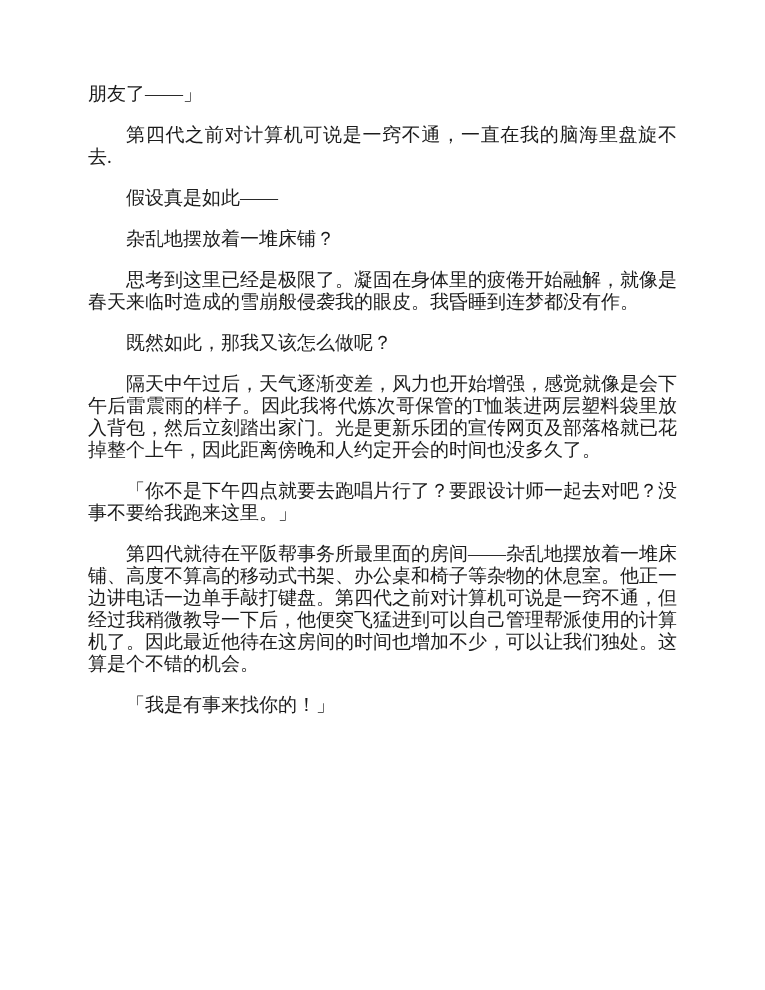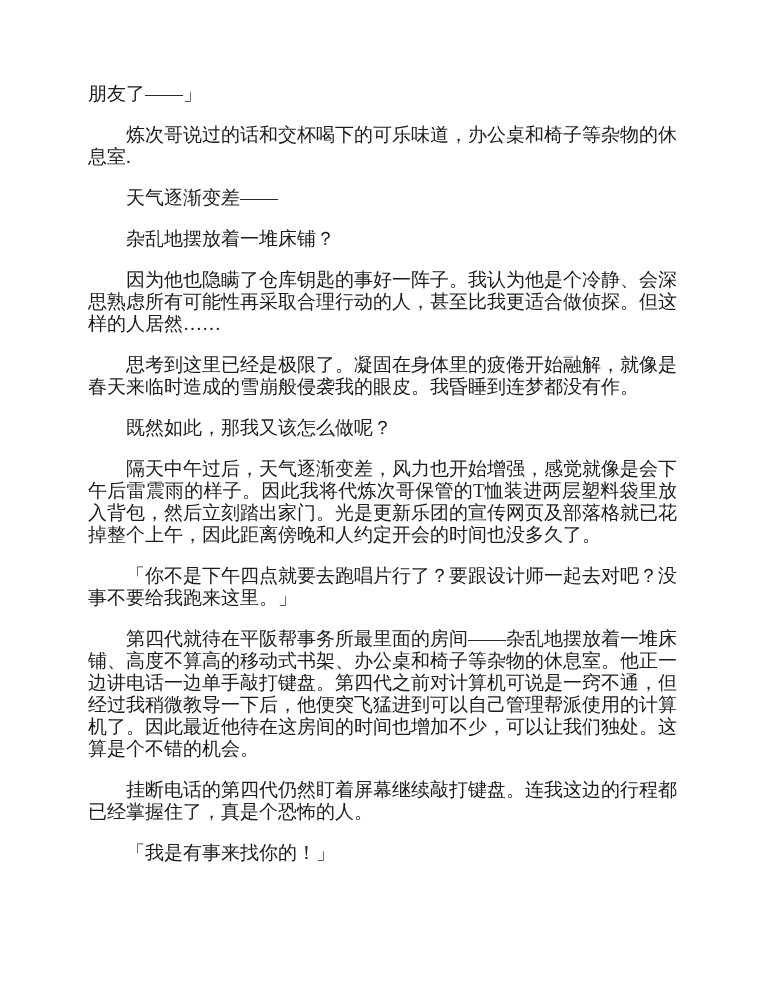--- a/index.html
+++ b/index.html
@@ -33,25 +33,23 @@
   .para.no-indent {
     text-indent: 0;
   }
 </style>
 </head>
 <body>
 
 <div class="page">
   <div class="text-block" id="text-block">
       <p class="para no-indent">朋友了——」</p>
-      <p class="para">炼次哥说过的话和交杯喝下的可乐味道，办公桌和椅子等杂物的休息室.</p>
-      <p class="para">天气逐渐变差——</p>
+      <p class="para">第四代之前对计算机可说是一窍不通，一直在我的脑海里盘旋不去.</p>
+      <p class="para">假设真是如此——</p>
       <p class="para">杂乱地摆放着一堆床铺？</p>
-      <p class="para">因为他也隐瞒了仓库钥匙的事好一阵子。我认为他是个冷静、会深思熟虑所有可能性再采取合理行动的人，甚至比我更适合做侦探。但这样的人居然……</p>
       <p class="para">思考到这里已经是极限了。凝固在身体里的疲倦开始融解，就像是春天来临时造成的雪崩般侵袭我的眼皮。我昏睡到连梦都没有作。</p>
       <p class="para">既然如此，那我又该怎么做呢？</p>
       <p class="para">隔天中午过后，天气逐渐变差，风力也开始增强，感觉就像是会下午后雷震雨的样子。因此我将代炼次哥保管的T恤装进两层塑料袋里放入背包，然后立刻踏出家门。光是更新乐团的宣传网页及部落格就已花掉整个上午，因此距离傍晚和人约定开会的时间也没多久了。</p>
       <p class="para">「你不是下午四点就要去跑唱片行了？要跟设计师一起去对吧？没事不要给我跑来这里。」</p>
       <p class="para">第四代就待在平阪帮事务所最里面的房间——杂乱地摆放着一堆床铺、高度不算高的移动式书架、办公桌和椅子等杂物的休息室。他正一边讲电话一边单手敲打键盘。第四代之前对计算机可说是一窍不通，但经过我稍微教导一下后，他便突飞猛进到可以自己管理帮派使用的计算机了。因此最近他待在这房间的时间也增加不少，可以让我们独处。这算是个不错的机会。</p>
-      <p class="para">挂断电话的第四代仍然盯着屏幕继续敲打键盘。连我这边的行程都已经掌握住了，真是个恐怖的人。</p>
       <p class="para">「我是有事来找你的！」</p>
     </div>
 </div>
 
 </body></html>

